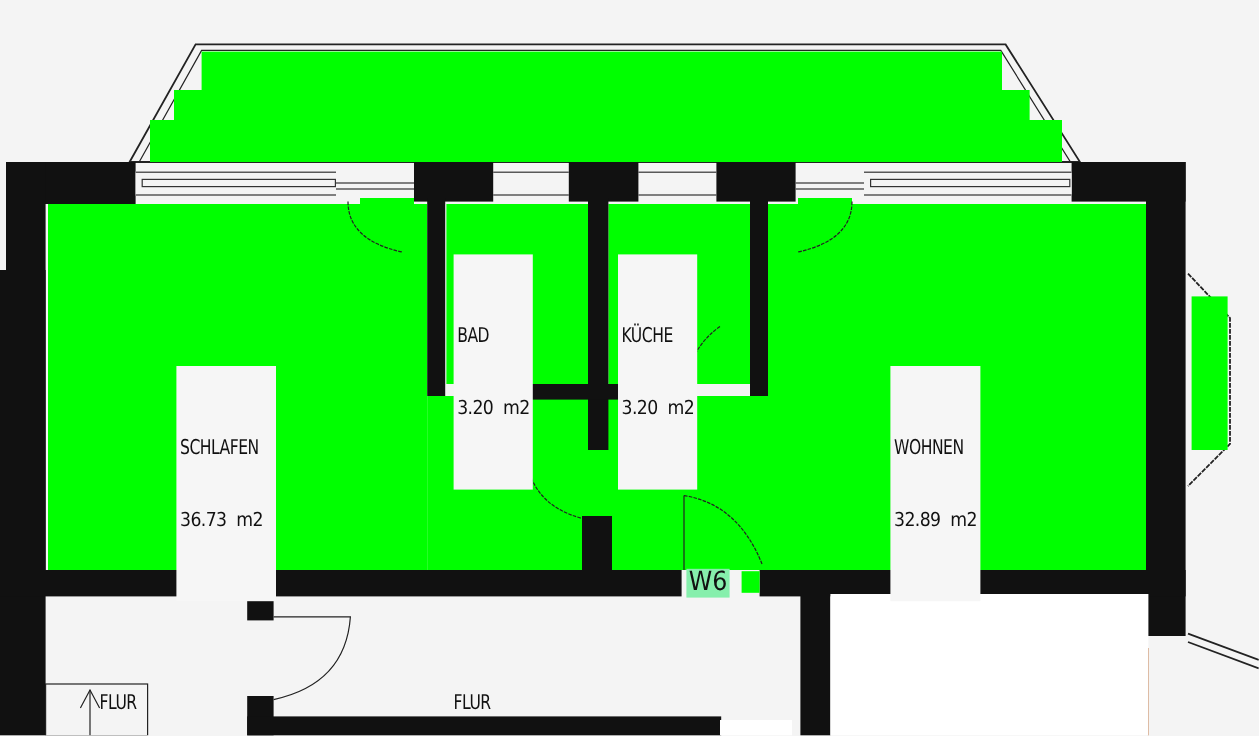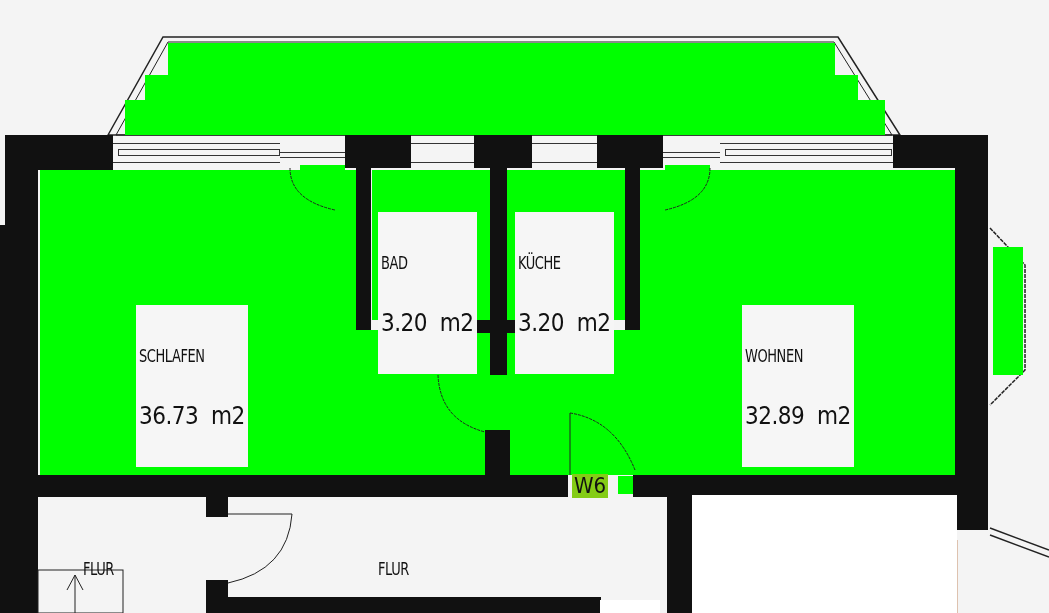--- a/index.html
+++ b/index.html
@@ -2,25 +2,25 @@
 <html><head>
 <meta charset="utf-8">
 <style>
   html, body { margin: 0; padding: 0; }
   body { width: 1049px; height: 613px; overflow: hidden; background: #f4f4f4; position: relative; font-family: "DejaVu Sans Condensed", "DejaVu Sans", sans-serif; }
   .plan { position: absolute; left: 0; top: 0; width: 1049px; height: 613px; }
   .abs { position: absolute; }
   .wall { position: absolute; background: #111; }
   .green { position: absolute; background: #00ff00; }
   .white { position: absolute; background: #ffffff; }
-  .label { position: absolute; background: #f6f6f6; color: #111; line-height: 20px; font-size: 19px; padding: 1px 3px; white-space: pre; letter-spacing: -0.5px; }
+  .label { position: absolute; background: #f6f6f6; color: #111; line-height: 20px; font-size: 19px; padding: 18px 3px; white-space: pre; letter-spacing: -0.5px; }
   .label .name { display: block; font-size: 17px; transform: scaleX(0.85); transform-origin: left; }
-  .label .area { display: block; font-size: 24px; }
+  .label .area { display: block; font-size: 16px; }
   .flur-label { background: transparent; }
-  .w6 { position: absolute; font-size: 22px; color: #111; background: #84cc16; padding: 0 2px; line-height: 24px; }
+  .w6 { position: absolute; font-size: 22px; color: #111; background: #86efac; padding: 0 2px; line-height: 24px; }
   svg { position: absolute; left: 0; top: 0; }
 </style>
 </head>
 <body>
 
 <div class="plan">
 
   <svg width="1049" height="613">
     <polygon points="108,135 163,37 838,37 900,135" fill="none" stroke="#222" stroke-width="1.5"></polygon>
     <polygon points="116,135 168,42 834,42 892,135" fill="none" stroke="#222" stroke-width="1"></polygon>
@@ -94,21 +94,21 @@
     <path d="M 600 272 Q 575 290 572 320" fill="none" stroke="#222" stroke-width="1" stroke-dasharray="3,1"></path>
     <path d="M 438 375 Q 440 420 485 432" fill="none" stroke="#222" stroke-width="1" stroke-dasharray="3,1"></path>
     <path d="M 570 413 Q 615 420 635 470" fill="none" stroke="#222" stroke-width="1" stroke-dasharray="3,1"></path>
     <line x1="570" y1="413" x2="570" y2="475" stroke="#222" stroke-width="1"></line>
     <path d="M 228 514 L 292 514 Q 288 570 228 583" fill="none" stroke="#222" stroke-width="1"></path>
     <rect x="38" y="570" width="85" height="43" fill="none" stroke="#222" stroke-width="1"></rect>
     <line x1="75" y1="575" x2="75" y2="613" stroke="#222" stroke-width="1"></line>
     <polyline points="67,590 75,575 83,590" fill="none" stroke="#222" stroke-width="1"></polyline>
   </svg>
 
-  <div class="label" style="left:136px; top:305px;">
+  <div class="label" style="left:147px; top:305px;">
     <span class="name">SCHLAFEN</span>
     <span class="area">36.73  m2</span>
   </div>
   <div class="label" style="left:378px; top:212px;">
     <span class="name">BAD</span>
     <span class="area">3.20  m2</span>
   </div>
   <div class="label" style="left:515px; top:212px;">
     <span class="name">KÜCHE</span>
     <span class="area">3.20  m2</span>

